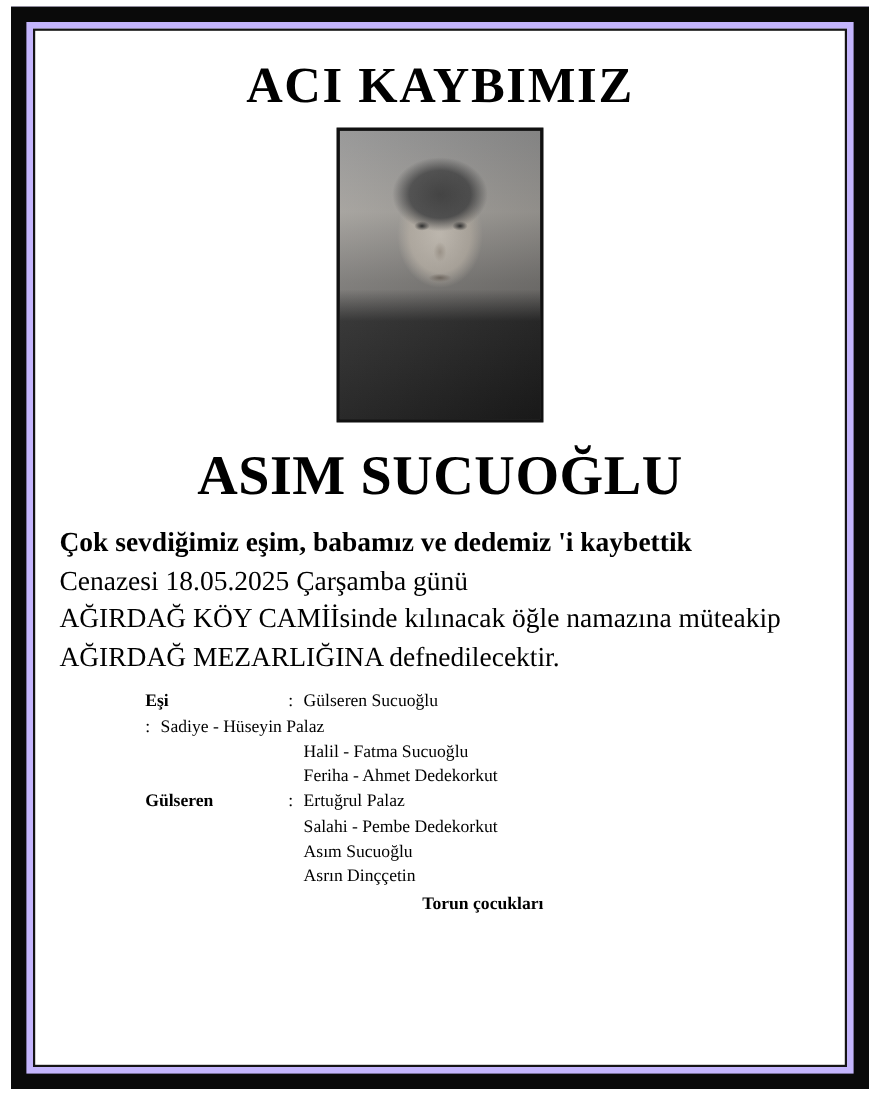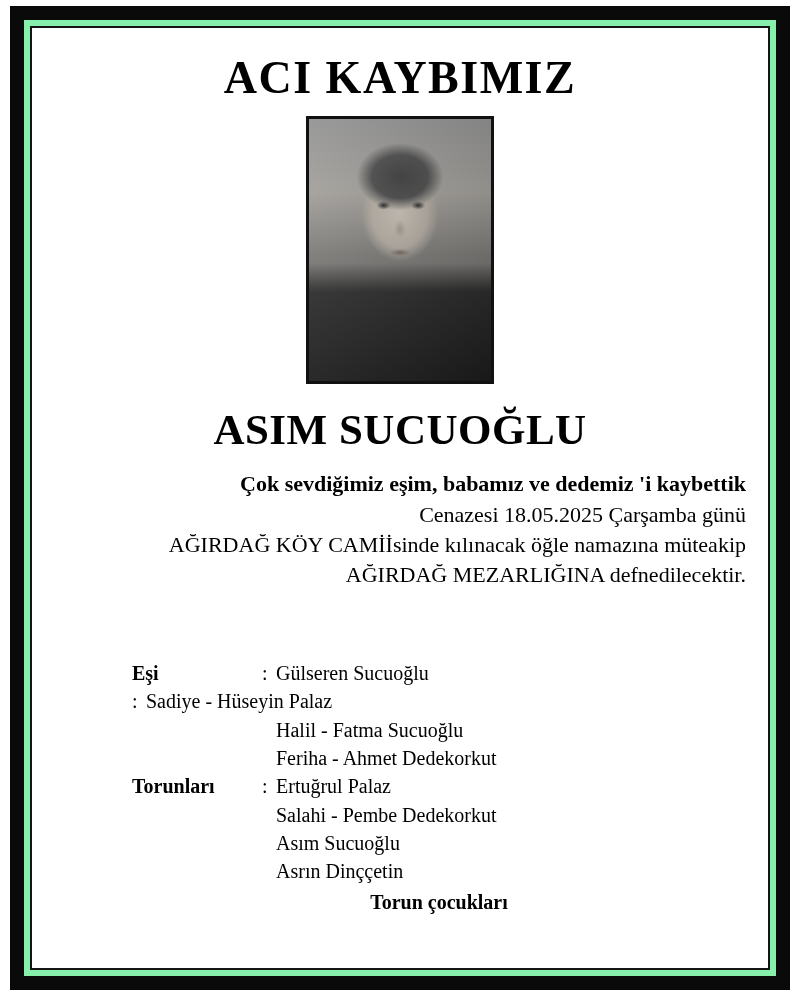--- a/index.html
+++ b/index.html
@@ -22,21 +22,21 @@
     box-sizing: border-box;
     padding: 6px 10px 10px 10px;
     display: flex;
     flex-direction: column;
   }
 
   
   .outer-frame {
     flex: 1;
     border: 14px solid #0a0a0a;
-    background: #86efac;
+    background: #c4b5fd;
     box-sizing: border-box;
     padding: 6px;
     display: flex;
     flex-direction: column;
   }
 
   
   .inner-frame {
     flex: 1;
     border: 2px solid #151515;
@@ -92,50 +92,49 @@
       radial-gradient(ellipse 10px 6px at 41% 33%, #2e2e2e 0%, rgba(46,46,46,0) 70%),
       radial-gradient(ellipse 10px 6px at 60% 33%, #2e2e2e 0%, rgba(46,46,46,0) 70%),
       radial-gradient(ellipse 8px 12px at 50% 42%, #9a9288 0%, rgba(154,146,136,0) 75%),
       radial-gradient(ellipse 14px 5px at 50% 51%, #6e665e 0%, rgba(110,102,94,0) 75%),
       linear-gradient(115deg, rgba(255,255,255,0.10) 0%, rgba(0,0,0,0.18) 100%);
   }
 
   .name {
     font-family: "Liberation Serif", serif;
     font-weight: bold;
-    font-size: 43px;
+    font-size: 51px;
     letter-spacing: 0.5px;
     line-height: 1.0;
     margin: 4px 0 18px 0;
     text-align: right;
     white-space: nowrap;
   }
 
   .message {
-    text-align: right;
-    font-size: 22px;
+    text-align: left;
+    font-size: 25px;
     line-height: 1.38;
-    margin-bottom: 44px;
+    margin-bottom: 12px;
     width: 100%;
   }
   .message .line {
     display: block;
     white-space: nowrap;
   }
   .message .line.bold-lead {
     font-weight: bold;
   }
 
   .family {
     width: 100%;
     padding-left: 78px;
     box-sizing: border-box;
-    font-size: 20px;
+    font-size: 16px;
     line-height: 1.42;
-    margin-top: 24px;
   }
   .family-row {
     display: flex;
     align-items: baseline;
   }
   .family-label {
     width: 130px;
     font-weight: bold;
     flex: 0 0 130px;
   }
@@ -201,21 +200,21 @@
           <span class="family-value">Halil - Fatma Sucuoğlu</span>
         </div>
 
         <div class="family-row continuation">
           <span class="family-label"></span>
           <span class="family-sep"></span>
           <span class="family-value">Feriha - Ahmet Dedekorkut</span>
         </div>
 
         <div class="family-row">
-          <span class="family-label">Torunları</span>
+          <span class="family-label">Gülseren</span>
           <span class="family-sep">:</span>
           <span class="family-value">Ertuğrul Palaz</span>
         </div>
 
 
         <div class="family-row continuation">
           <span class="family-label"></span>
           <span class="family-sep"></span>
           <span class="family-value">Salahi - Pembe Dedekorkut</span>
         </div>

